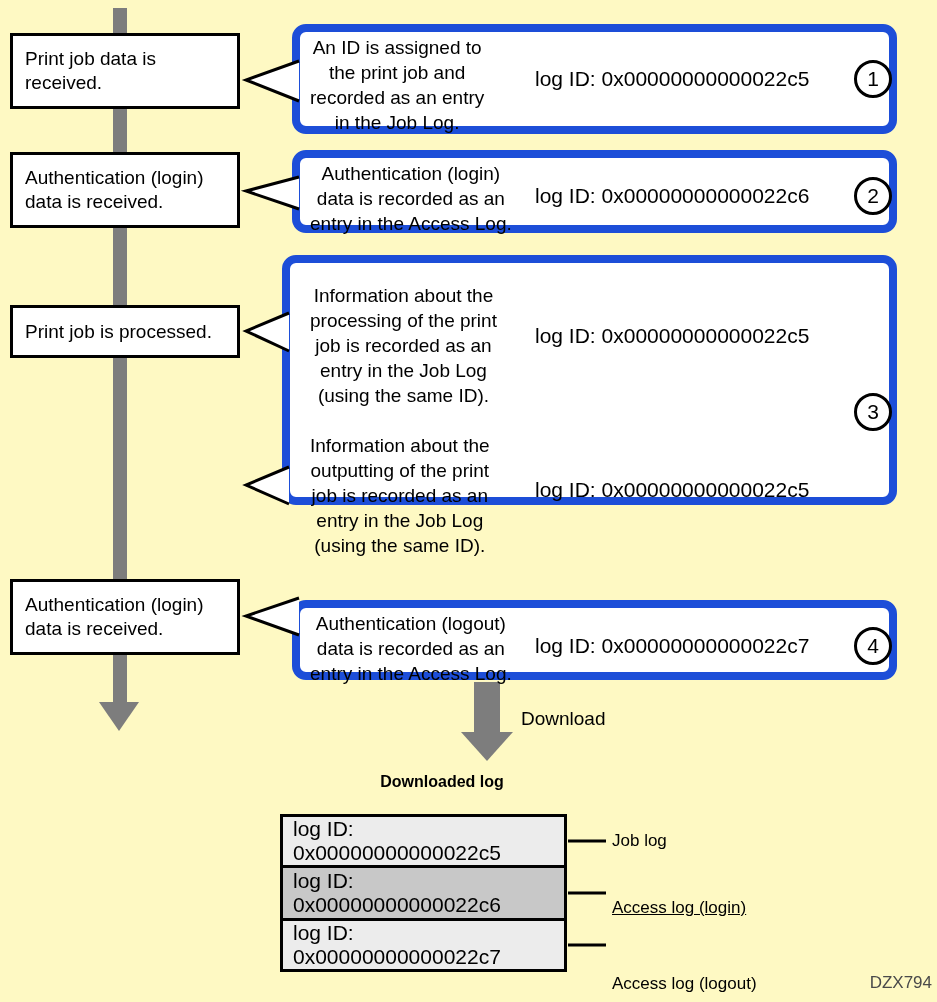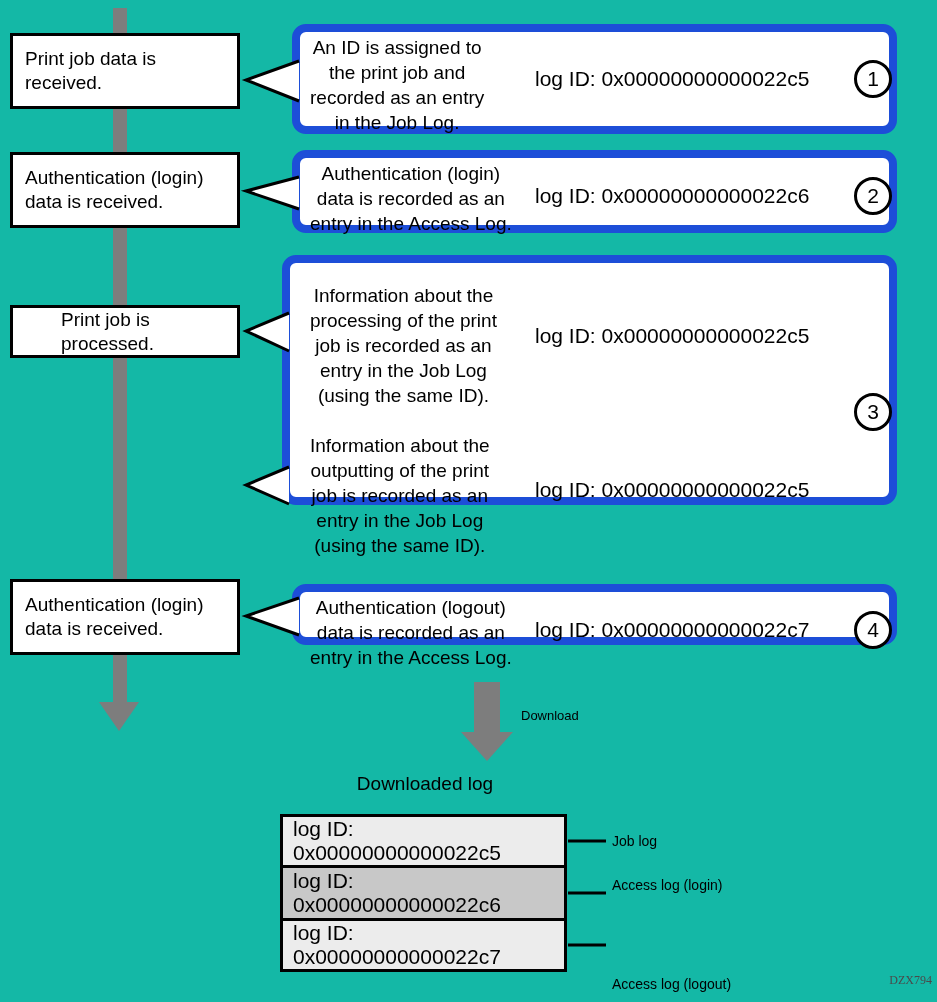--- a/index.html
+++ b/index.html
@@ -1,45 +1,45 @@
 <!DOCTYPE html>
 <html><head>
 <meta charset="utf-8">
 <style>
   html,body { margin:0; padding:0; background:#fff; }
   .canvas {
-    position:relative; width:937px; height:1002px; background:#14b8a6;
+    position:relative; width:937px; height:1002px; background:#fef9c3;
     font-family:"Liberation Sans", sans-serif; color:#000; overflow:hidden;
   }
   .svg-layer { position:absolute; left:0; top:0; pointer-events:none; }
 
   
   .step {
     position:absolute; left:10px; width:230px; background:#fff;
     border:3px solid #000; box-sizing:border-box;
     display:flex; align-items:center;
   }
   .step .txt {
     padding-left:12px; font-size:19px; line-height:24px; white-space:pre-line;
   }
   .step1 { top:33px;  height:76px; }
   .step2 { top:152px; height:76px; }
-  .step3 { top:305px; height:53px;padding-left:36px; }
+  .step3 { top:305px; height:53px; }
   .step4 { top:455px; height:53px; }
   .step5 { top:579px; height:76px; }
 
   
   .callout {
     position:absolute; background:#fff; border:8px solid #1d4ed8;
     border-radius:14px; box-sizing:border-box;text-align:center;
   }
   .callout1 { left:292px; top:24px;  width:605px; height:110px; }
   .callout2 { left:292px; top:150px; width:605px; height:83px;  }
   .callout3 { left:282px; top:255px; width:615px; height:250px; }
-  .callout4 { left:292px; top:584px; width:605px; height:61px;  }
+  .callout4 { left:292px; top:600px; width:605px; height:80px;  }
   .callout .body {
     position:absolute; font-size:19px; line-height:25px; white-space:pre-line;
   }
   .c1-body { left:10px; top:3px; }
   .c2-body { left:10px; top:3px; }
   .c4-body { left:10px; top:3px; }
   .c3-body-1 { left:20px; top:20px; }
   .c3-body-2 { left:20px; top:170px; }
   .logid { position:absolute; font-size:21px; line-height:26px; white-space:nowrap; }
   .c1-logid { left:235px; top:34px; }
@@ -52,47 +52,47 @@
     border:3px solid #000; border-radius:50%; background:#fff;
     display:flex; align-items:center; justify-content:center;
     font-size:21px;
   }
   .c1-badge { left:554px; top:28px; }
   .c2-badge { left:554px; top:19px; }
   .c3-badge { left:564px; top:130px; }
   .c4-badge { left:554px; top:19px; }
 
   
-  .dl-label { position:absolute; left:521px; top:708px; font-size:13px; }
+  .dl-label { position:absolute; left:521px; top:708px; font-size:19px; }
   .dl-title {
-    position:absolute; left:280px; top:773px; width:290px;
-    text-align:center; font-size:19px;
+    position:absolute; left:297px; top:773px; width:290px;
+    text-align:center; font-size:16px;font-weight:bold;
   }
 
   
   .logtable {
     position:absolute; left:280px; top:814px; width:287px;
     border:3px solid #000; box-sizing:border-box;
   }
   .logrow {
     height:48px; display:flex; align-items:center;
     padding-left:10px; font-size:21px;
   }
   .logrow.light { background:#ececec; }
   .logrow.dark  { background:#c8c8c8; height:50px; }
   .logrow + .logrow { border-top:3px solid #000; }
 
-  .rowlabel { position:absolute; left:612px; font-size:14px; line-height:24px; white-space:nowrap; }
+  .rowlabel { position:absolute; left:612px; font-size:17px; line-height:24px; white-space:nowrap; }
   .rowlabel1 { top:829px; }
-  .rowlabel2 { top:873px; }
+  .rowlabel2 { top:896px;text-decoration:underline; }
   .rowlabel3 { top:933px;margin-top:39px; }
 
   .figcode {
     position:absolute; left:830px; top:973px; width:102px;
-    text-align:right; font-size:12px; color:#4a4a4a;font-family:Liberation Serif, serif;
+    text-align:right; font-size:17px; color:#4a4a4a;
   }
 </style>
 </head>
 <body>
 
 <div class="canvas">
 
   <svg class="svg-layer" width="937" height="1002">
     <rect x="113" y="8" width="14" height="695" fill="#7d7d7d"></rect>
     <polygon points="99,702 139,702 119,731" fill="#7d7d7d"></polygon>

